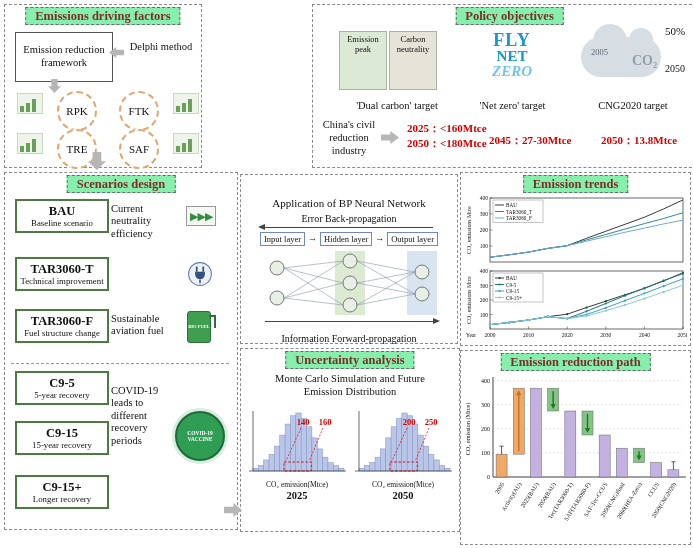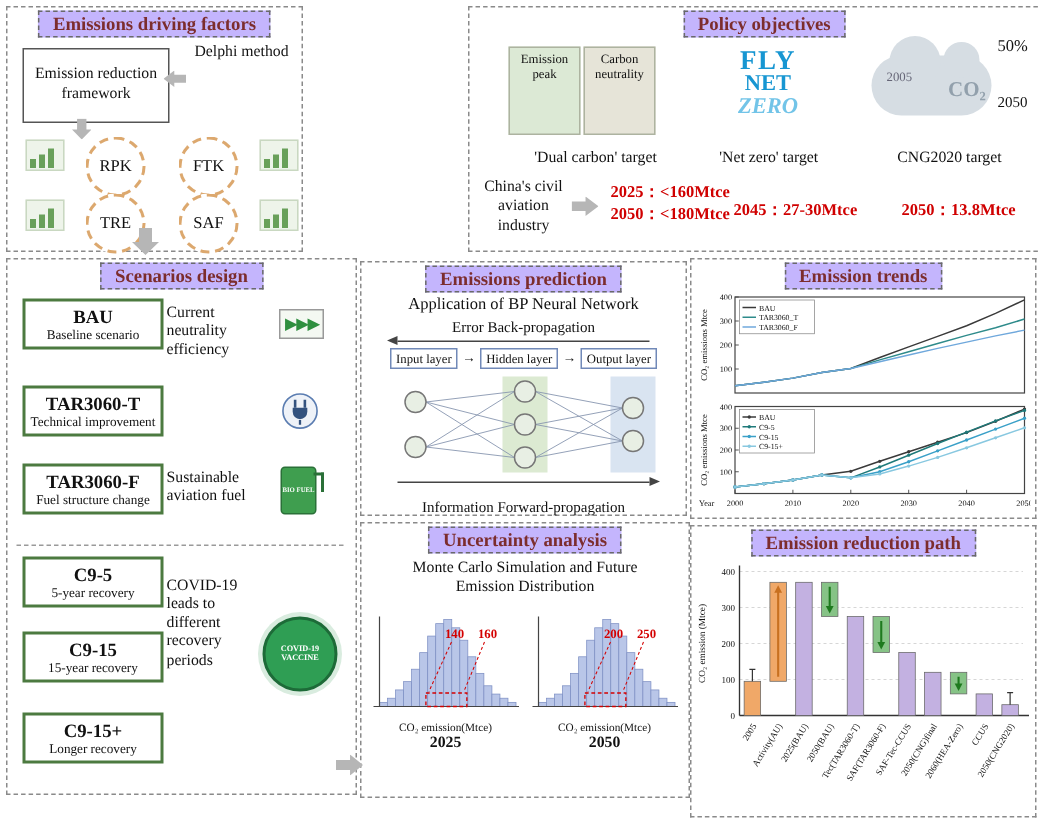--- a/index.html
+++ b/index.html
@@ -1,19 +1,19 @@
 <!DOCTYPE html>
 <html><head>
 <meta charset="utf-8">
 <style>
   html,body{margin:0;padding:0;background:#fff;}
   .stage{position:relative;width:693px;height:548px;background:#fff;overflow:hidden;
          font-family:"Liberation Serif",serif;color:#111;}
   .panel{position:absolute;border:1px dashed #8a8a8a;background:#fff;}
-  .ptitle{position:absolute;top:2px;left:50%;transform:translateX(-50%);background:#c4b5fd;
+  .ptitle{position:absolute;top:2px;left:50%;transform:translateX(-50%);background:#86efac;
           border:1px dashed #6a6a6a;color:#7c2d2d;font-weight:bold;font-size:12.5px;
           line-height:16px;padding:0 9px;white-space:nowrap;z-index:3;}
   .abs{position:absolute;}
   .arr{position:absolute;background:#b6b6b6;z-index:4;}
   .arr.down{clip-path:polygon(26% 0,74% 0,74% 52%,100% 52%,50% 100%,0 52%,26% 52%);}
   .arr.right{clip-path:polygon(0 26%,52% 26%,52% 0,100% 50%,52% 100%,52% 74%,0 74%);}
   .arr.left{clip-path:polygon(100% 26%,48% 26%,48% 0,0 50%,48% 100%,48% 74%,100% 74%);}
   .fbox{border:1px solid #555;display:flex;align-items:center;justify-content:center;
         text-align:center;font-size:10.5px;line-height:1.2;padding:2px;}
   .fcirc{position:absolute;width:36px;height:36px;border:2px dashed #dca86e;border-radius:50%;
@@ -61,21 +61,21 @@
   .histyr{font-size:10.5px;font-weight:bold;margin-top:1px;}
 </style>
 </head>
 <body>
 
 <div class="stage">
 
   <div class="panel" style="left:4px;top:4px;width:196px;height:162px;">
     <div class="ptitle">Emissions driving factors</div>
     <div class="abs fbox" style="left:10px;top:27px;width:92px;height:44px;">Emission reduction framework</div>
-    <div class="abs" style="left:120px;top:24px;width:72px;font-size:10.5px;text-align:center;">Delphi method</div>
+    <div class="abs" style="left:120px;top:36px;width:72px;font-size:10.5px;text-align:center;">Delphi method</div>
     <div class="arr left" style="left:104px;top:42px;width:15px;height:11px;"></div>
     <div class="arr down" style="left:43px;top:74px;width:13px;height:14px;"></div>
     <div class="fcirc" style="left:52px;top:86px;">RPK</div>
     <div class="fcirc" style="left:114px;top:86px;">FTK</div>
     <div class="fcirc" style="left:52px;top:124px;text-align:center;">TRE</div>
     <div class="fcirc" style="left:114px;top:124px;">SAF</div>
     <div class="bars" style="left:12px;top:88px;">
         <i style="height:6px"></i>
         <i style="height:9px"></i>
         <i style="height:13px"></i>
@@ -112,21 +112,21 @@
     <div class="small-label" style="left:152px;top:95px;width:95px;">'Net zero' target</div>
 
     <div class="cloud" style="left:268px;top:32px;width:80px;height:40px;">
       <span class="abs" style="left:10px;top:4px;font-size:8.5px;color:#667;">2005</span>
       <span class="abs" style="left:30px;top:14px;font-size:14px;font-weight:bold;color:#92a0ac;">CO₂</span>
     </div>
     <div class="abs" style="left:352px;top:20px;font-size:11px;">50%</div>
     <div class="abs" style="left:352px;top:58px;font-size:10px;">2050</div>
     <div class="small-label" style="left:270px;top:95px;width:100px;">CNG2020 target</div>
 
-    <div class="abs" style="left:4px;top:113px;width:64px;font-size:10.5px;text-align:center;line-height:1.25;">China's civil aviation industry</div>
+    <div class="abs" style="left:4px;top:113px;width:64px;font-size:10.5px;text-align:center;line-height:1.25;">China's civil reduction industry</div>
     <div class="arr right" style="left:68px;top:126px;width:18px;height:13px;"></div>
     <div class="abs" style="left:94px;top:116px;">
       <div class="redv">2025：&lt;160Mtce</div>
       <div class="redv">2050：&lt;180Mtce</div>
     </div>
     <div class="redv abs" style="left:176px;top:128px;">2045：27-30Mtce</div>
     <div class="redv abs" style="left:288px;top:128px;">2050：13.8Mtce</div>
   </div>
 
   <div class="panel" style="left:4px;top:172px;width:232px;height:356px;">
@@ -172,21 +172,20 @@
     <div class="pump" style="left:182px;top:138px;">BIO FUEL</div>
 
     <div class="sdesc" style="left:106px;top:212px;width:62px;">COVID-19 leads to different recovery periods</div>
     <div class="covid" style="left:170px;top:238px;">
       <span>COVID-19</span>
       <span>VACCINE</span>
     </div>
   </div>
 
   <div class="panel" style="left:240px;top:174px;width:216px;height:168px;">
-    <div class="ptitle">Emissions prediction</div>
     <div class="ctext" style="top:22px;font-size:11px;">Application of BP Neural Network</div>
     <div class="ctext" style="top:38px;font-size:10px;">Error Back-propagation</div>
     <div class="aline" style="left:24px;top:52px;width:168px;">
         <span class="tri l"></span>
       </div>
     <div class="layerrow" style="top:57px;">
       <span class="lbox">Input layer</span>
       <span class="larrow">→</span>
       <span class="lbox">Hidden layer</span>
       <span class="larrow">→</span>

